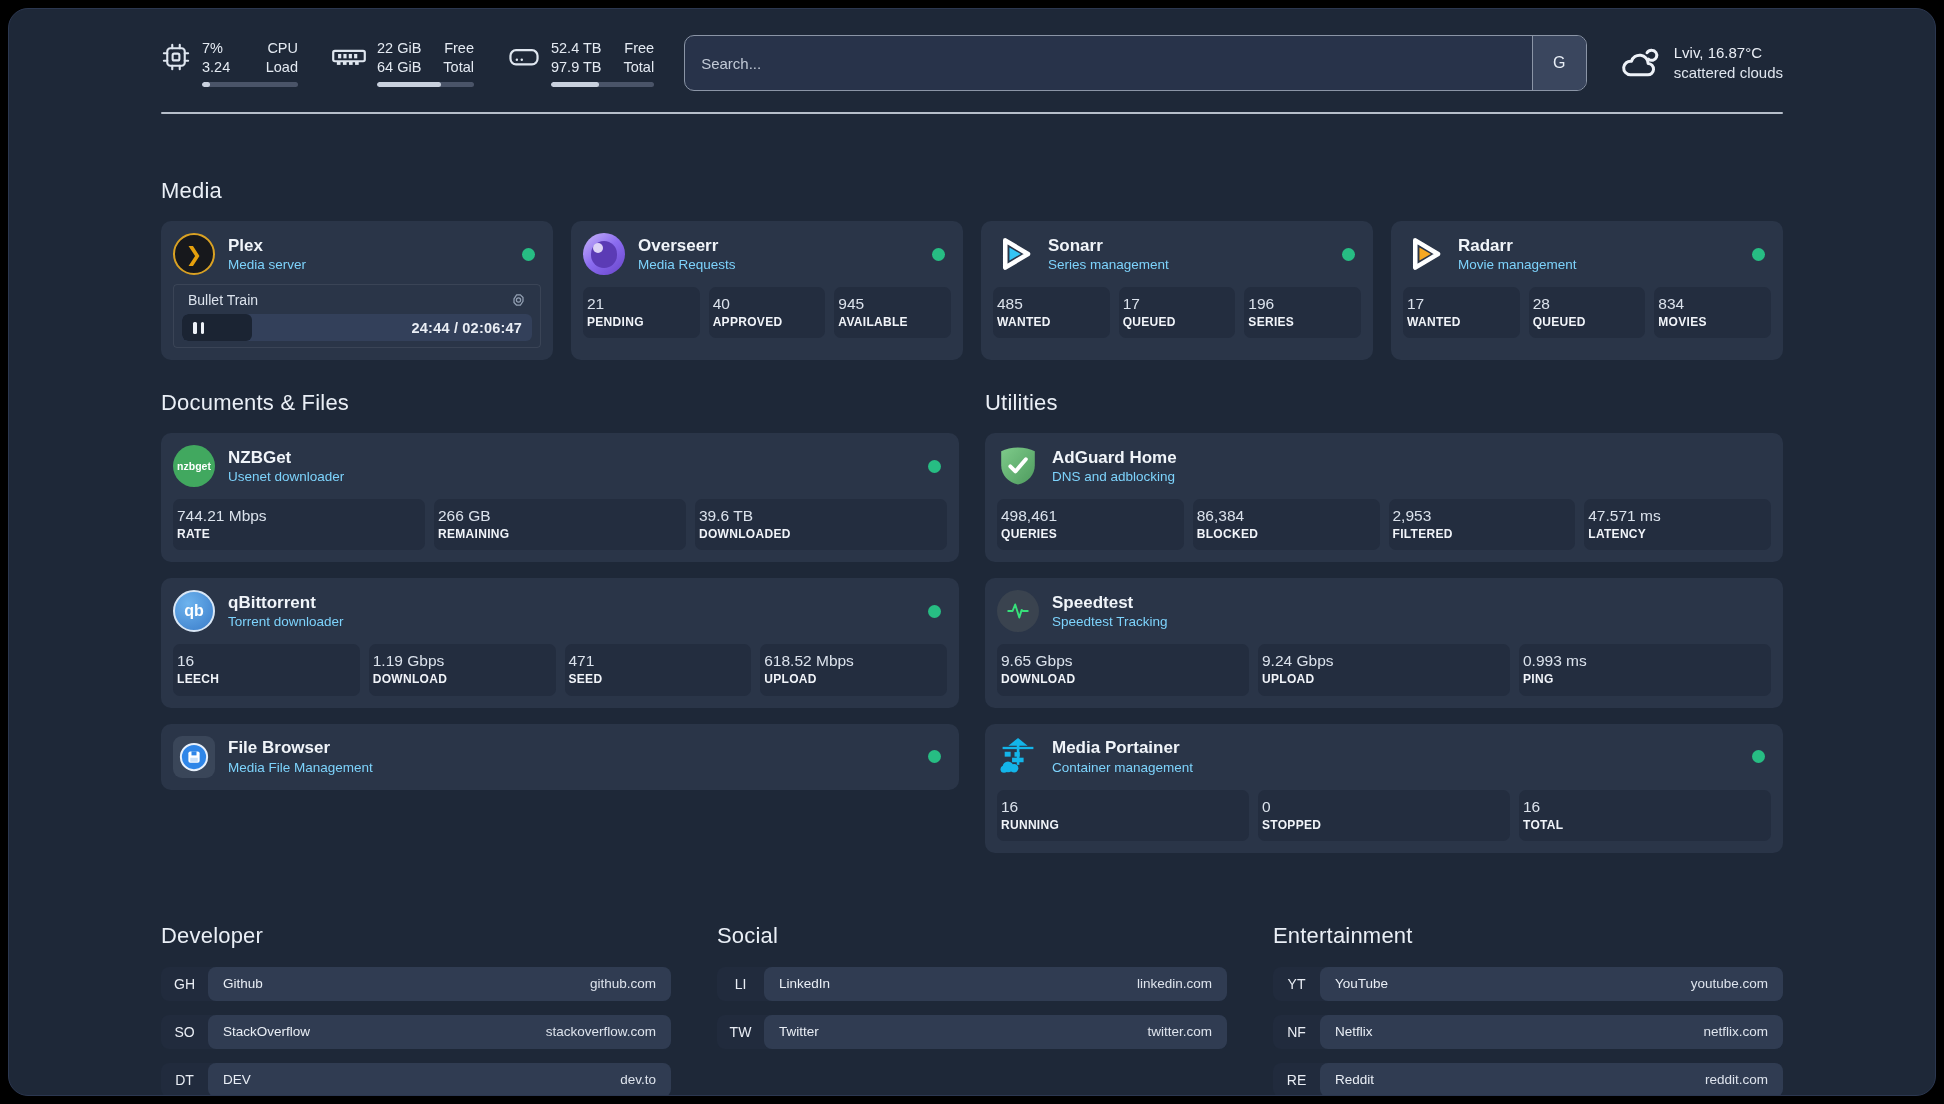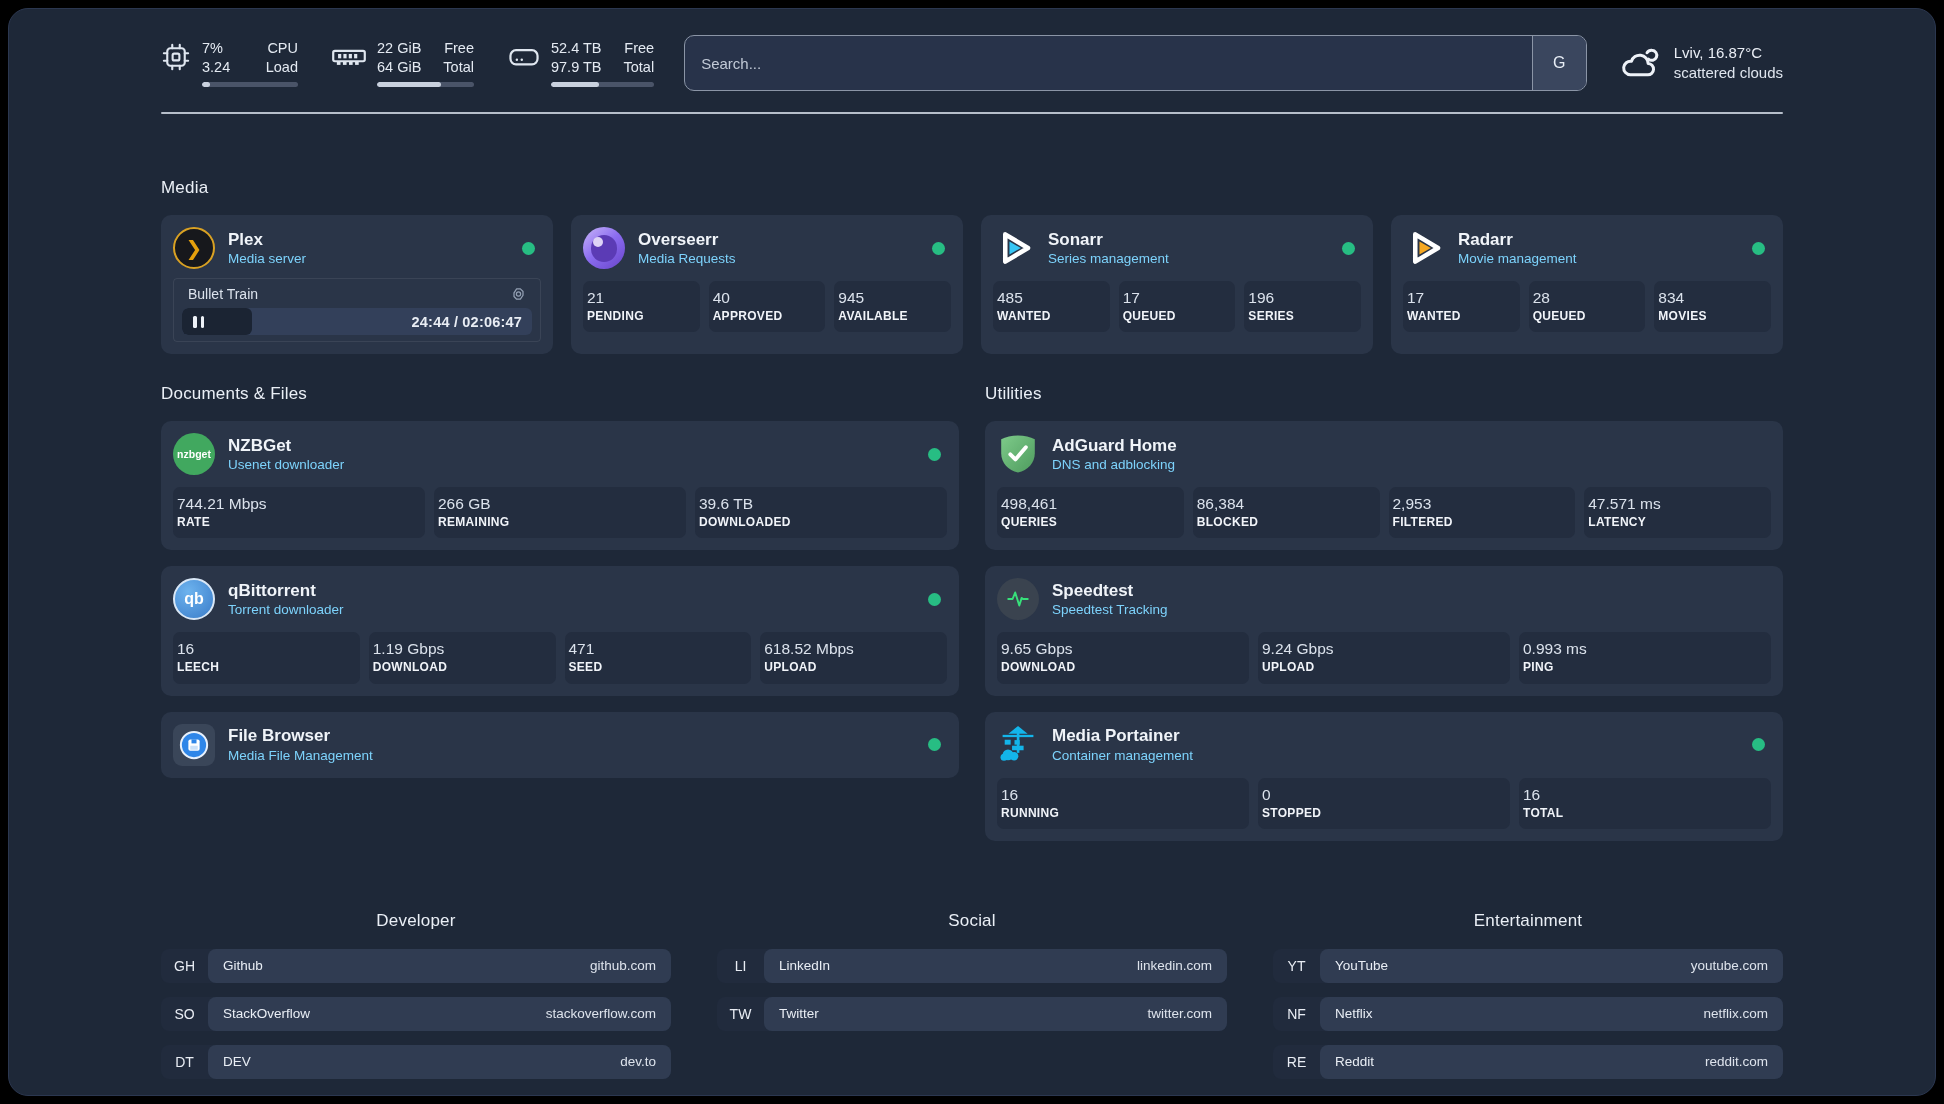--- a/index.html
+++ b/index.html
@@ -25,21 +25,21 @@
   .search-engine { flex:0 0 54px; background:#3a465e; border-left:1.5px solid #8b95a6; display:flex; align-items:center; justify-content:center; color:#e8eef6; font-size:16px; cursor:pointer; }
 
   .weather { display:flex; align-items:center; gap:13px; flex:0 0 auto; }
   .weather-icon { color:#eef2f8; }
   .weather-text { font-size:15px; color:#eaeef5; line-height:1.35; }
   .weather-text .sub { color:#dfe5ee; }
 
   .divider { margin-top:21px; height:2px; background:#c3cbd7; border-radius:2px; opacity:.92; }
 
   
-  .section-title { font-size:17px; font-weight:500; color:#eaeff6; letter-spacing:.2px; }
+  .section-title { font-size:22px; font-weight:500; color:#eaeff6; letter-spacing:.2px; }
   .media-title { margin:64px 0 17px; }
   .media-grid { display:grid; grid-template-columns:repeat(4,1fr); gap:18px; }
 
   .mid-grid { margin-top:30px; display:grid; grid-template-columns:1fr 1fr; gap:26px; align-items:start; }
   .col-title { margin-bottom:17px; }
   .card-stack { display:flex; flex-direction:column; gap:16px; }
 
   
   .card { background:#2a3548; border-radius:10px; padding:12px; }
   .card-head { display:flex; align-items:center; gap:13px; }
@@ -70,21 +70,21 @@
   .np-title { font-size:14px; color:#dce3ed; }
   .np-icon { color:#93a0b3; display:flex; cursor:pointer; }
   .player { position:relative; height:27px; border-radius:6px; background:#33405a; overflow:hidden; display:flex; align-items:center; }
   .player-fill { position:absolute; left:0; top:0; bottom:0; background:#1b2433; border-radius:6px; }
   .pause-btn { position:relative; display:flex; gap:4px; margin-left:11px; cursor:pointer; }
   .pause-btn span { width:3.5px; height:12px; background:#eef2f8; border-radius:1.5px; display:block; }
   .player-time { position:absolute; right:10px; font-size:14.5px; font-weight:600; color:#e9edf4; letter-spacing:.2px; }
 
   
   .bookmarks { margin-top:70px; display:grid; grid-template-columns:repeat(3,1fr); gap:46px; }
-  .bm-title { margin-bottom:18px;text-align:center; }
+  .bm-title { margin-bottom:18px; }
   .bm-list { display:flex; flex-direction:column; gap:14px; }
   .bm-row { display:flex; height:34px; background:#212b3d; border-radius:8px; cursor:pointer; }
   .bm-abbr { flex:0 0 47px; display:flex; align-items:center; justify-content:center; font-size:14px; color:#e9edf4; }
   .bm-main { flex:1; background:#303c52; border-radius:8px; display:flex; align-items:center; justify-content:space-between; padding:0 15px; }
   .bm-name { font-size:13.5px; color:#e9eef5; }
   .bm-url { font-size:13.5px; color:#dde3ec; }
 </style>
 </head>
 <body>
 

